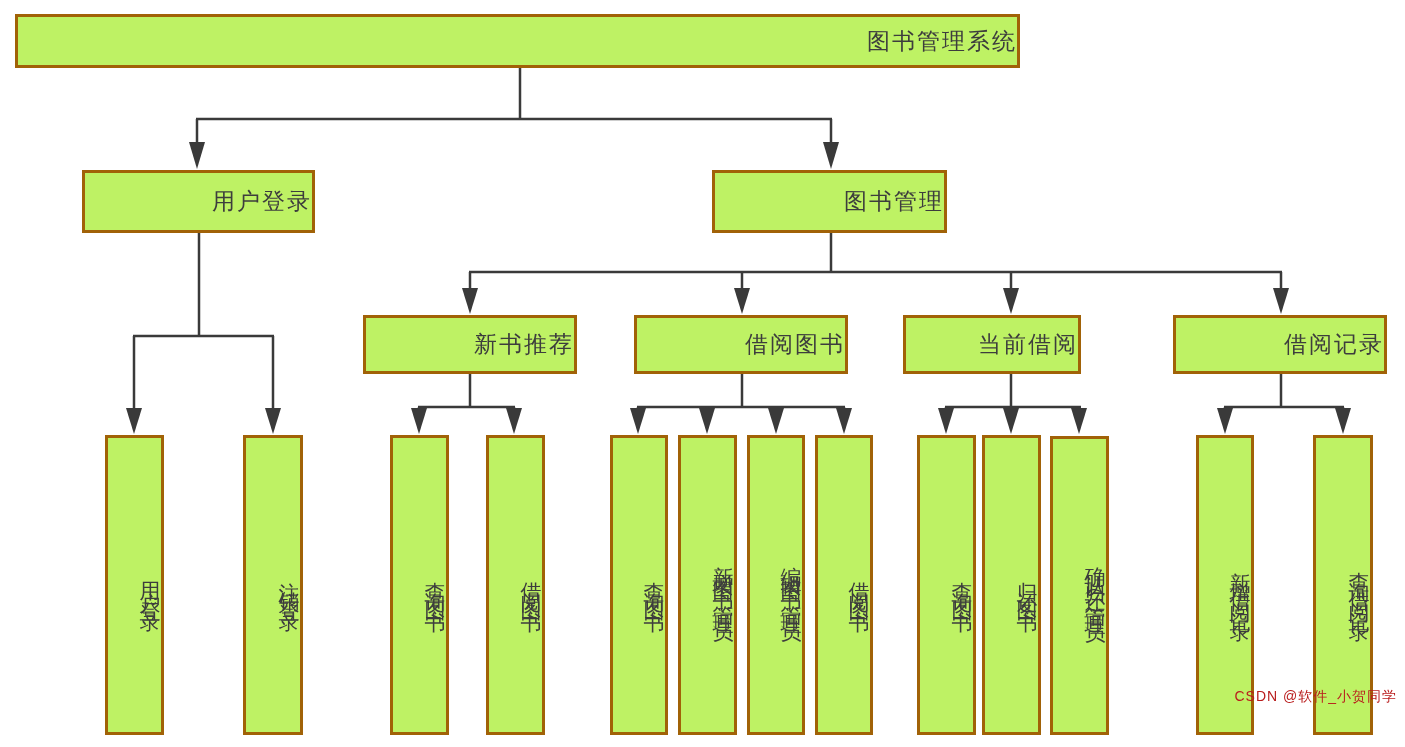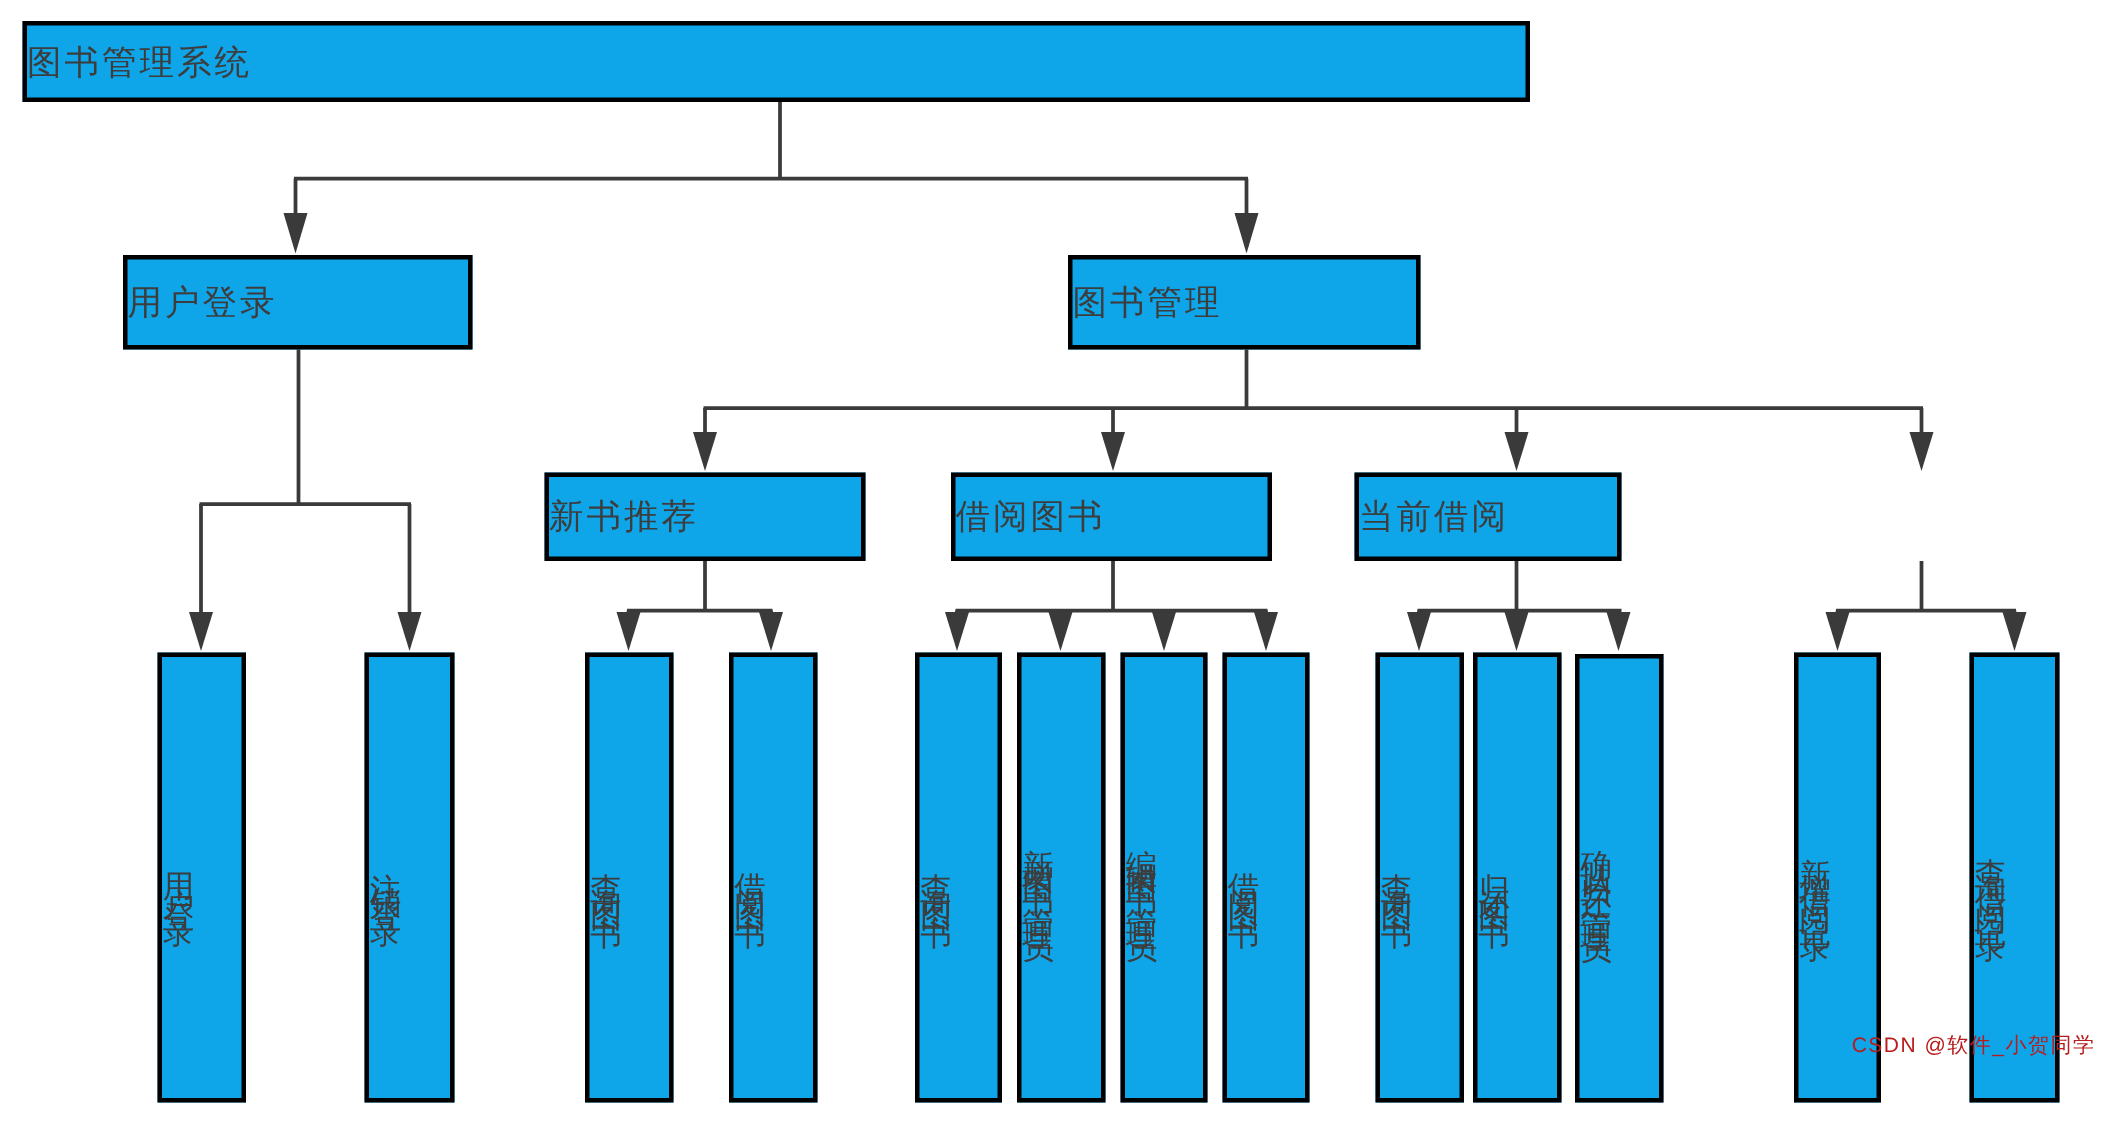--- a/index.html
+++ b/index.html
@@ -8,25 +8,25 @@
     width:1405px;height:747px;
     background:#ffffff;
     font-family:"Liberation Sans","DejaVu Sans",sans-serif;
     color:#3d3d3d;
     overflow:hidden;
   }
   #connectors{position:absolute;left:0;top:0;z-index:0;}
   .box{
     position:absolute;
     box-sizing:border-box;
-    border:3px solid #000000;
-    background:#0ea5e9;
+    border:3px solid #a16207;
+    background:#bef264;
     display:flex;
     align-items:center;
-    justify-content:flex-start;
+    justify-content:flex-end;
     z-index:1;
   }
   .hlabel{
     font-size:23px;
     letter-spacing:2px;
     color:#3d3d3d;
     white-space:nowrap;
   }
   .vtext{
     writing-mode:vertical-rl;
@@ -128,20 +128,23 @@
 
   <div class="box" style="left:712px;top:170px;width:235px;height:63px">
     <span class="hlabel">图书管理</span>
   </div>
   <div class="box" style="left:634px;top:315px;width:214px;height:59px">
     <span class="hlabel">借阅图书</span>
   </div>
   <div class="box" style="left:903px;top:315px;width:178px;height:59px">
     <span class="hlabel">当前借阅</span>
   </div>
+  <div class="box" style="left:1173px;top:315px;width:214px;height:59px">
+    <span class="hlabel">借阅记录</span>
+  </div>
 
   <div class="box" style="left:105px;top:435px;width:59px;height:300px">
     <span class="vtext">用户登录</span>
   </div>
   <div class="box" style="left:243px;top:435px;width:60px;height:300px">
     <span class="vtext">注销登录</span>
   </div>
 
   <div class="box" style="left:390px;top:435px;width:59px;height:300px">
     <span class="vtext">查询图书</span>

